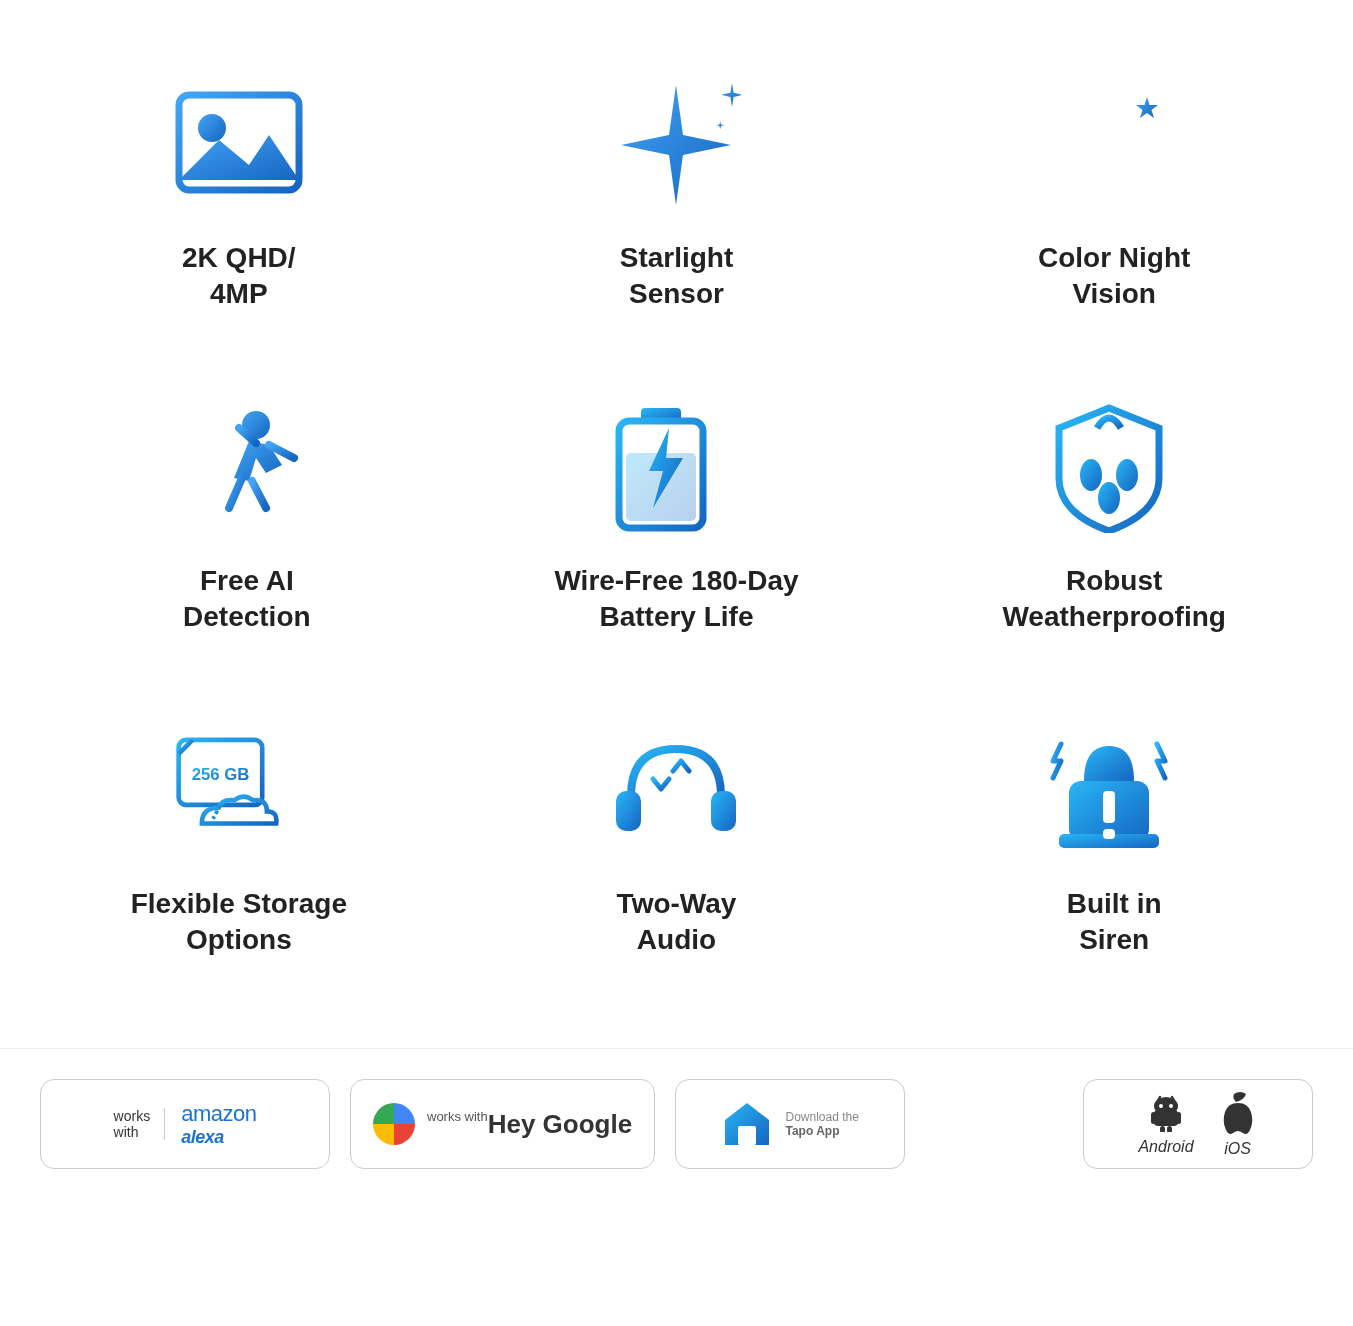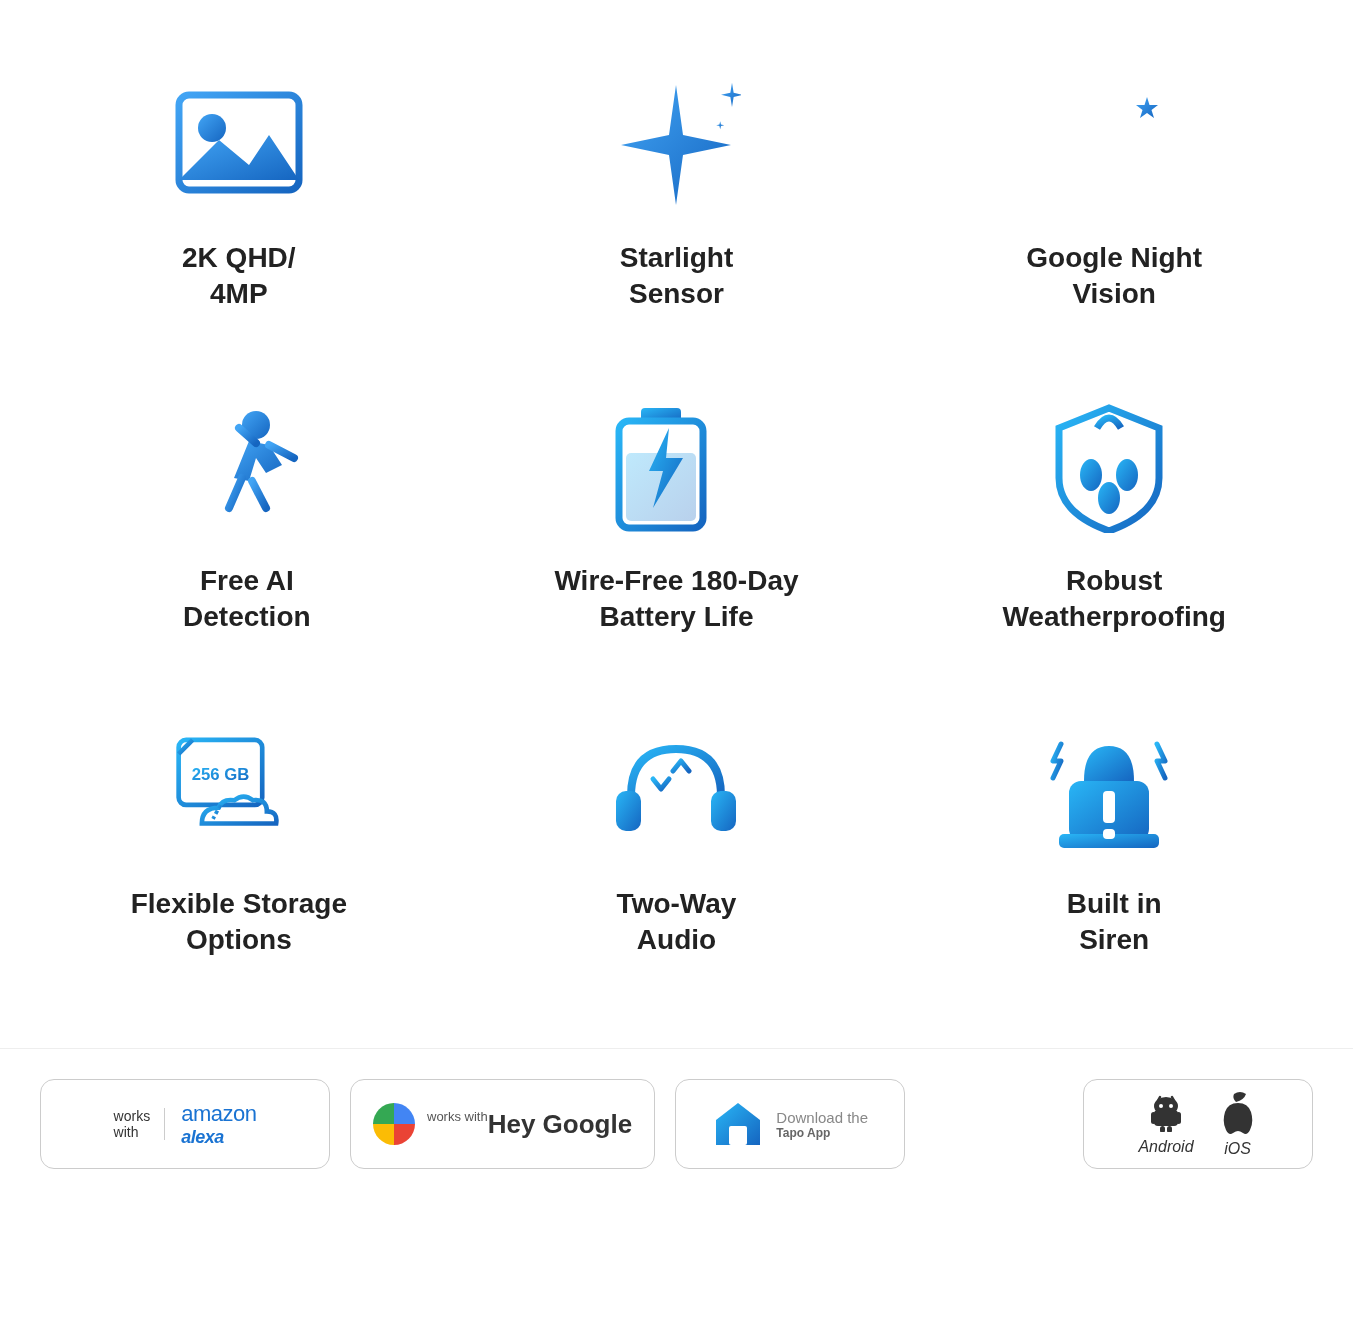--- a/index.html
+++ b/index.html
@@ -188,21 +188,21 @@
             <stop offset="0%" style="stop-color:#42a5f5"></stop>
             <stop offset="100%" style="stop-color:#1565c0"></stop>
           </linearGradient>
         </defs>
 
         <path d="M75 15 A45 45 0 1 0 75 105 A30 30 0 1 1 75 15 Z" fill="url(#g3)"></path>
 
         <path d="M98 12 L100.5 20 L109 20 L102.5 25 L105 33 L98 28 L91 33 L93.5 25 L87 20 L95.5 20 Z" fill="url(#g3)"></path>
       </svg>
     </div>
-    <div class="feature-label" style="white-space: pre-line;">Google Night
+    <div class="feature-label" style="white-space: pre-line;">Color Night
 Vision</div>
   </div>
 
   <div class="feature-cell">
     <div class="feature-icon">
       <svg width="130" height="130" viewBox="0 0 130 130">
         <defs>
           <linearGradient id="g4" x1="0%" y1="0%" x2="100%" y2="100%">
             <stop offset="0%" style="stop-color:#42a5f5"></stop>
             <stop offset="100%" style="stop-color:#1565c0"></stop>
@@ -385,21 +385,21 @@
           <linearGradient id="tapoG" x1="0%" y1="0%" x2="100%" y2="100%">
             <stop offset="0%" style="stop-color:#29b6f6"></stop>
             <stop offset="100%" style="stop-color:#1565c0"></stop>
           </linearGradient>
         </defs>
         <path d="M26 5 L48 22 L48 47 L4 47 L4 22 Z" fill="url(#tapoG)"></path>
         <rect x="17" y="28" width="18" height="19" rx="2" fill="white"></rect>
       </svg>
     </div>
     <div style="display:flex; flex-direction:column; align-items:flex-start;">
-      <span style="font-size:15px; color:#888;">Download the</span>
+      <span style="font-size:12px; color:#888;">Download the</span>
       <span style="font-size:12px; font-weight:600; color:#666;">Tapo App</span>
     </div>
   </div>
 
   <div class="badge platforms-badge" style="margin-left: auto;">
     <div class="platforms-row">
       <div class="platform-item">
 
         <svg width="40" height="40" viewBox="0 0 40 40">
           <defs>

